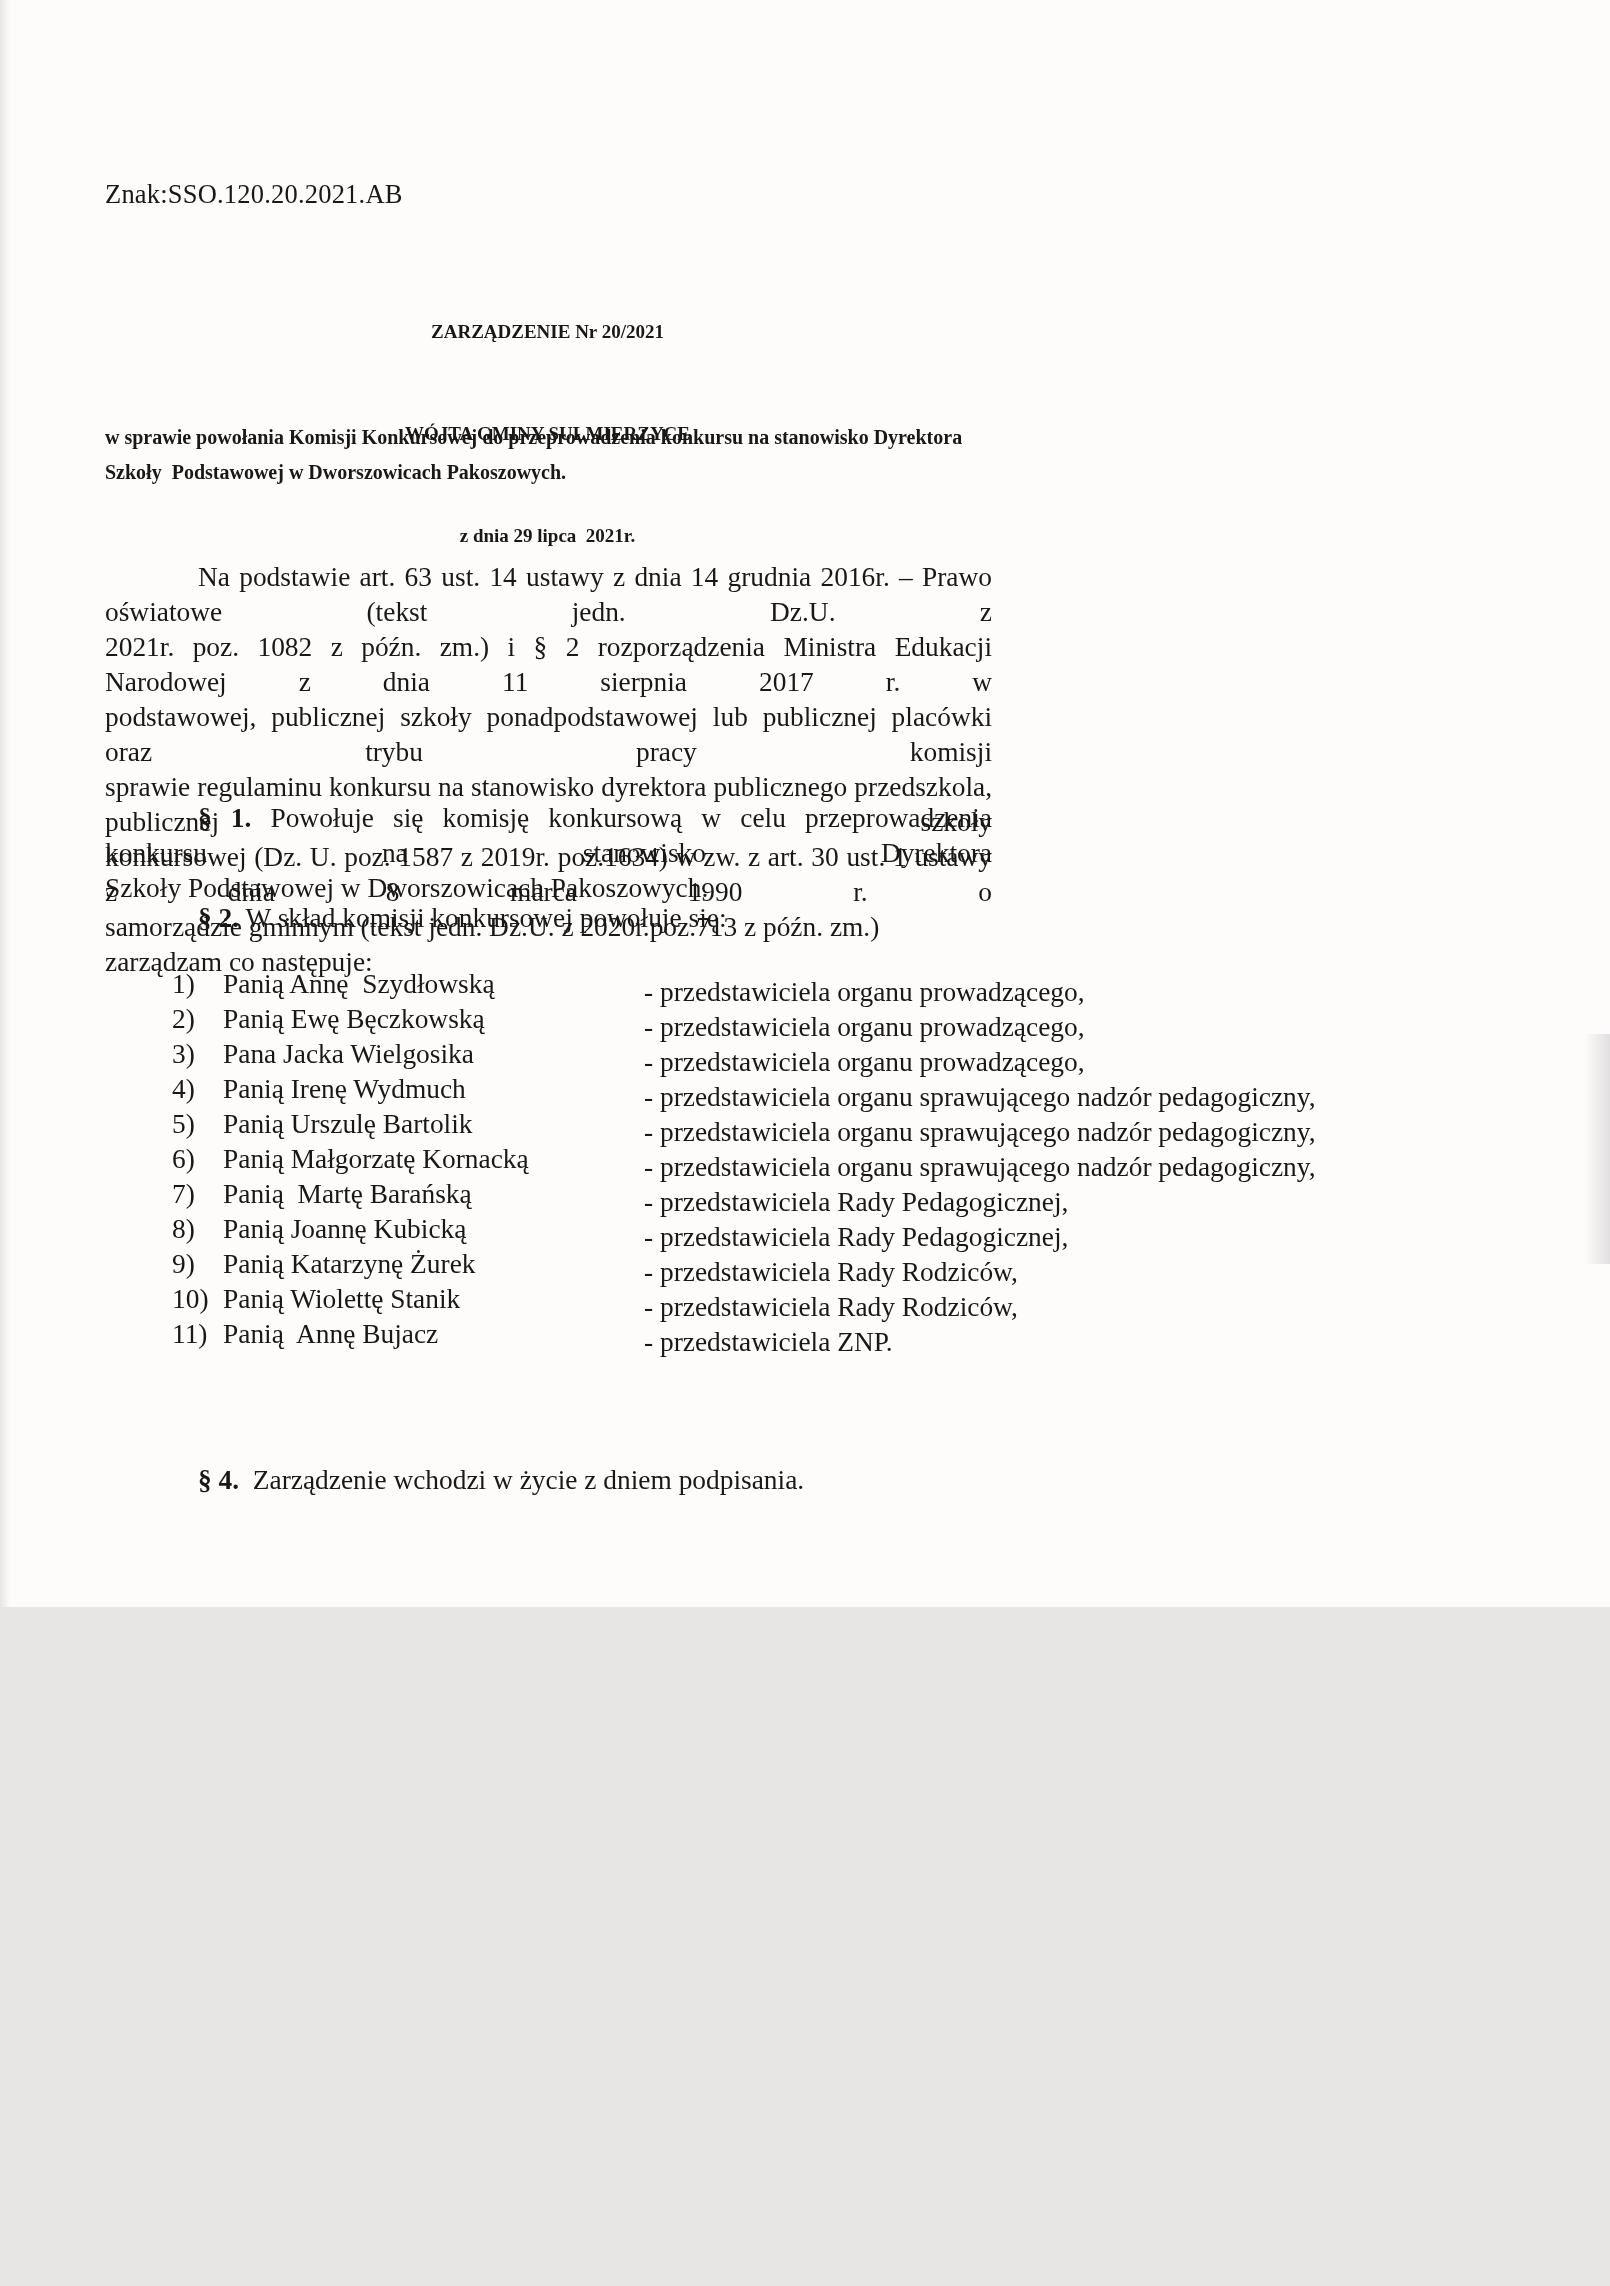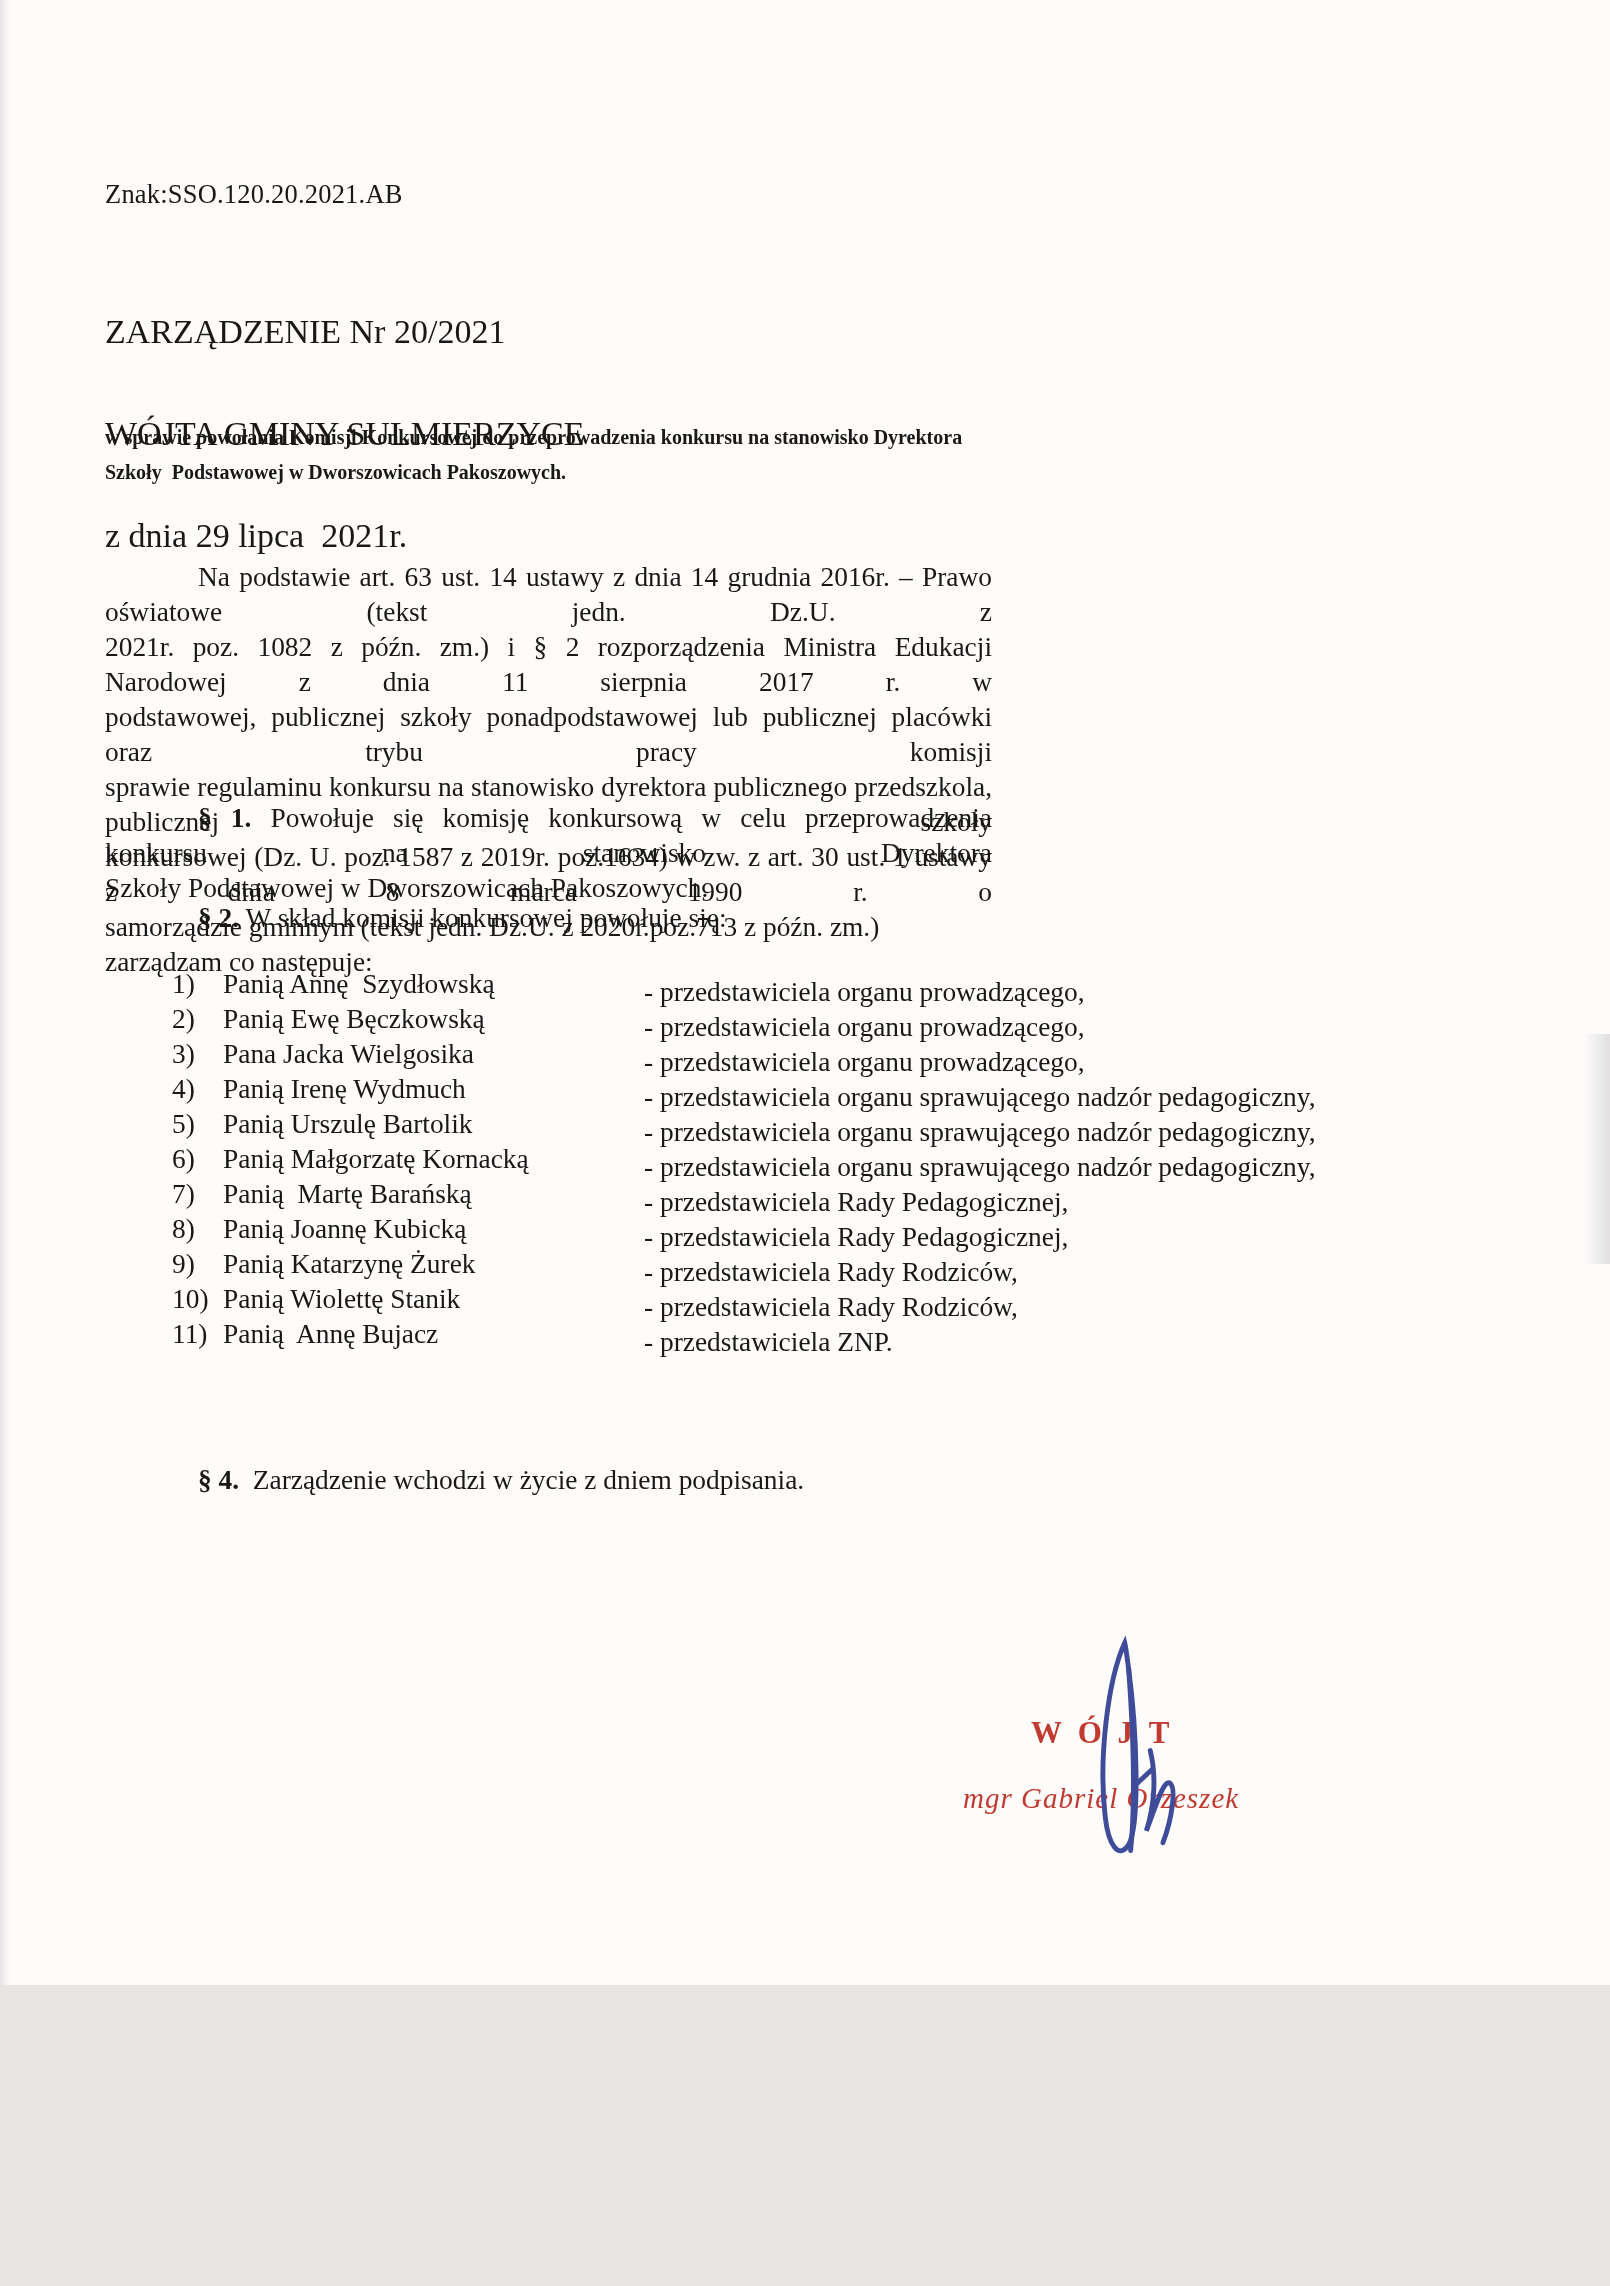--- a/index.html
+++ b/index.html
@@ -1,26 +1,26 @@
 <!DOCTYPE html>
 <html><head>
 <meta charset="utf-8">
 <style>
   html,body{margin:0;padding:0;background:#e8e6e4;}
   .page{
     position:relative;
-    width:1610px;height:1985px;
+    width:1610px;height:1607px;
     background:#fdfcfb;
     overflow:hidden;
     font-family:"Liberation Serif", serif;
     color:#191817;
   }
   .abs{position:absolute;}
   .ref{left:105px;top:179px;font-size:26.5px;letter-spacing:0.2px;}
-  .title-block{left:105px;top:247px;width:885px;font-weight:normal;font-size:34px;line-height:34px;white-space:pre-wrap;}
+  .title-block{left:105px;top:247px;width:885px;text-align:center;font-weight:bold;font-size:19px;line-height:34px;white-space:pre-wrap;}
   .subject{left:105px;top:420px;width:912px;font-weight:bold;font-size:20px;line-height:35px;white-space:pre-wrap;}
   .legal{left:105px;top:560px;width:887px;font-size:27.4px;line-height:35px;}
   .legal .jline{text-align:justify;text-align-last:justify;white-space:normal;}
   .legal .jline.first{text-indent:93px;}
   .legal .lastline{text-align:left;}
   .sec{left:105px;width:887px;font-size:27.4px;line-height:35px;}
   .sec .num{font-weight:bold;}
   .s1{top:801px;}
   .s1 .l1{text-indent:93px;text-align:justify;text-align-last:justify;}
   .s2{top:901px;text-indent:93px;}

